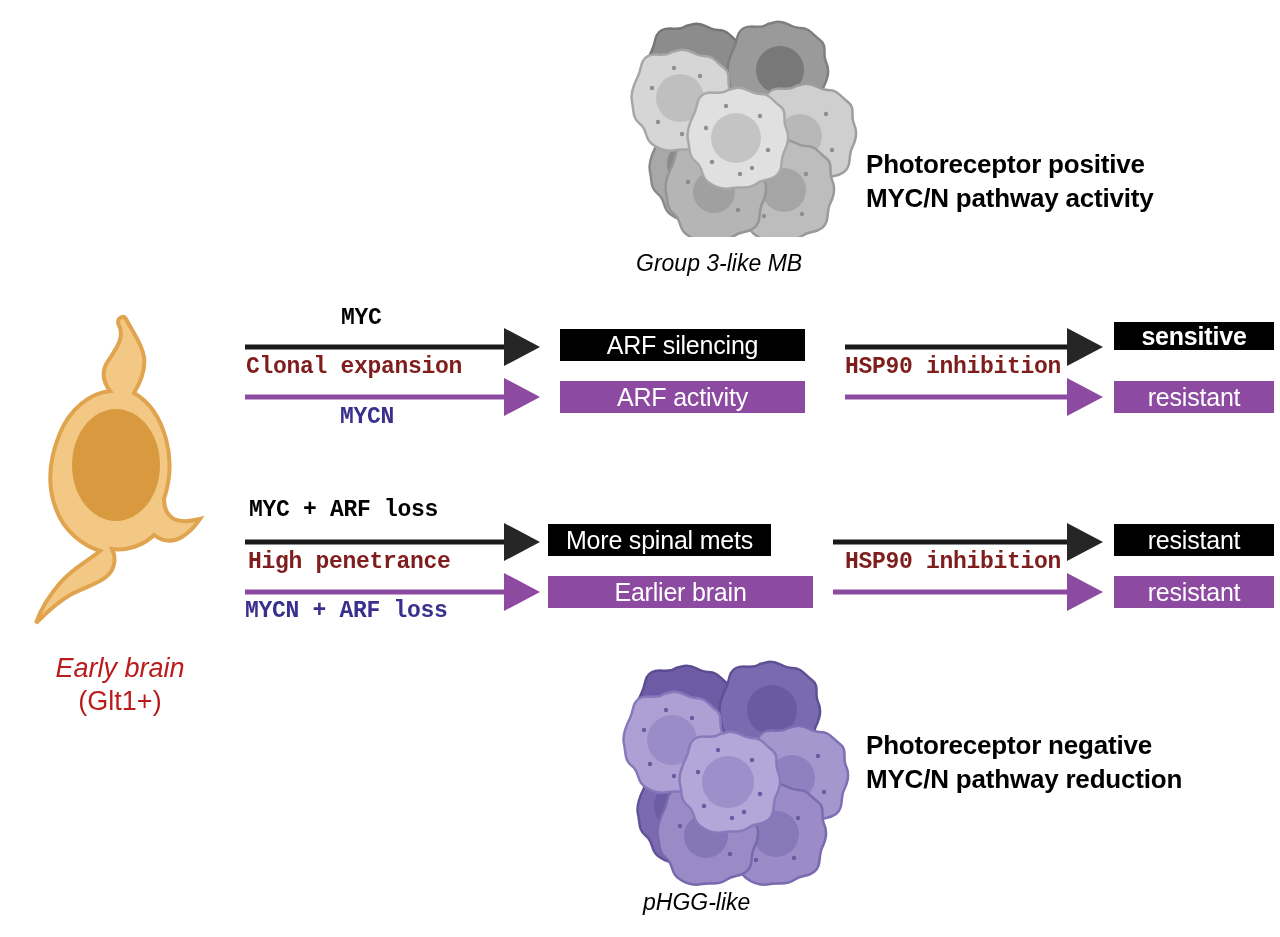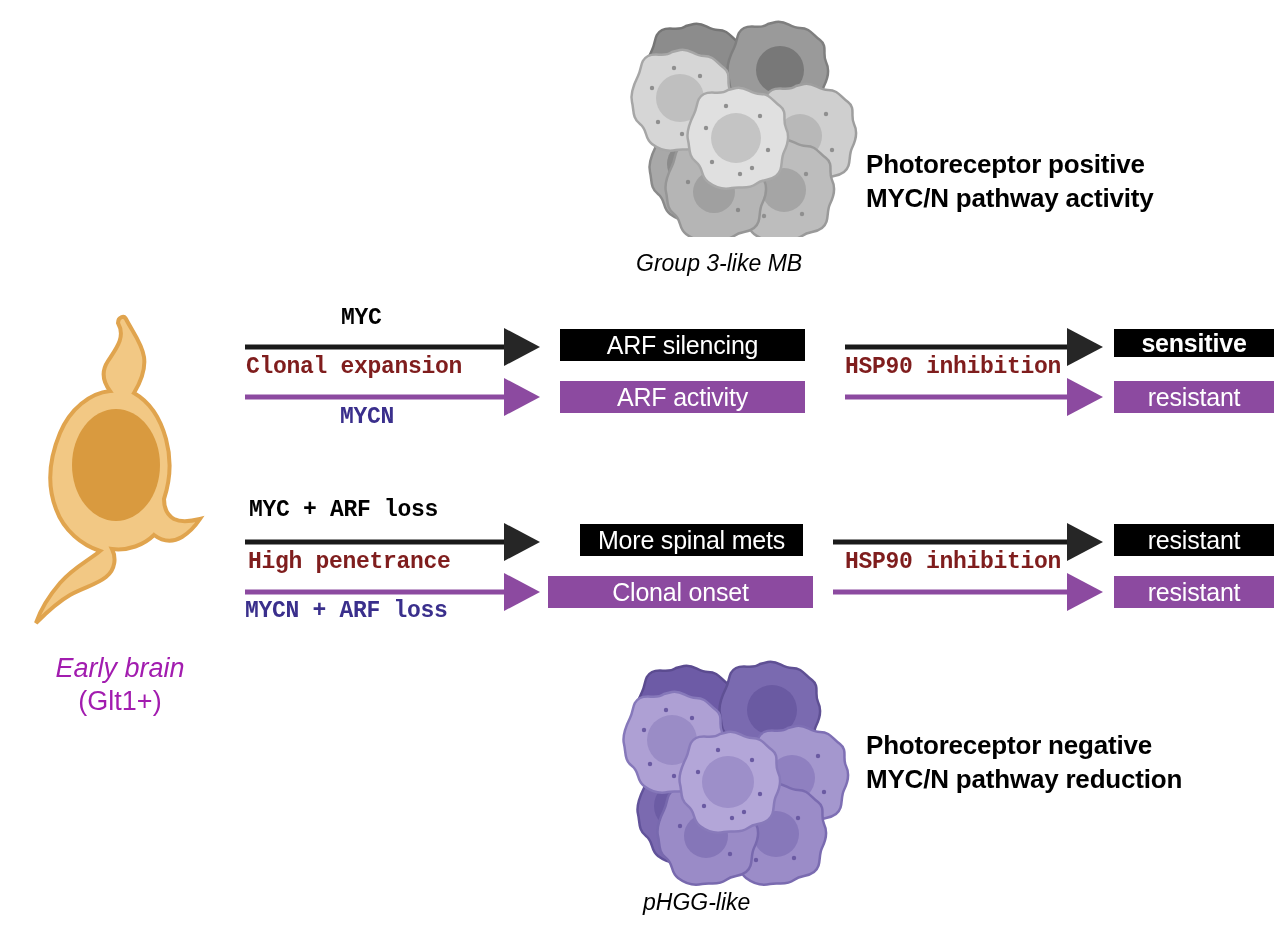--- a/index.html
+++ b/index.html
@@ -31,21 +31,21 @@
   }
   .tumor-caption {
     font-style: italic;
     font-size: 23px;
     color: #000000;
     white-space: nowrap;
   }
   .progenitor-label {
     font-size: 27px;
     line-height: 1.22;
-    color: #a21caf;
+    color: #b91c1c;
     text-align: center;
     width: 230px;
   }
   .progenitor-label .ital { font-style: italic; display:block; }
   .progenitor-label .plain { font-style: normal; display:block; }
 
   
   .lbl {
     font-weight: bold;
     font-size: 23px;
@@ -242,41 +242,41 @@
     <div class="head" style="left:222px;"></div>
   </div>
 
   <div class="abs lbl lbl-rust" style="left:845px; top:354px;">HSP90 inhibition</div>
 
   <div class="arrow arrow-purple" style="left:845px; top:378px; width:260px; height:38px;">
     <div class="shaft" style="width:225px;"></div>
     <div class="head" style="left:222px;"></div>
   </div>
 
-  <div class="bar bar-black bar-bold" style="left:1114px; top:329px; width:160px; height:28px;">sensitive</div>
+  <div class="bar bar-black bar-bold" style="left:1114px; top:322px; width:160px; height:28px;">sensitive</div>
   <div class="bar bar-purple" style="left:1114px; top:381px; width:160px; height:32px;">resistant</div>
 
   <div class="abs lbl lbl-black" style="left:249px; top:497px;">MYC + ARF loss</div>
 
   <div class="arrow arrow-black" style="left:245px; top:523px; width:295px; height:38px;">
     <div class="shaft" style="width:262px;"></div>
     <div class="head" style="left:259px;"></div>
   </div>
 
   <div class="abs lbl lbl-rust" style="left:248px; top:549px;">High penetrance</div>
 
   <div class="arrow arrow-purple" style="left:245px; top:573px; width:295px; height:38px;">
     <div class="shaft" style="width:262px;"></div>
     <div class="head" style="left:259px;"></div>
   </div>
 
   <div class="abs lbl lbl-navy" style="left:245px; top:598px;">MYCN + ARF loss</div>
 
-  <div class="bar bar-black" style="left:548px; top:524px; width:223px; height:32px;margin-left:32px;">More spinal mets</div>
-  <div class="bar bar-purple" style="left:548px; top:576px; width:265px; height:32px;">Clonal onset</div>
+  <div class="bar bar-black" style="left:548px; top:524px; width:223px; height:32px;">More spinal mets</div>
+  <div class="bar bar-purple" style="left:548px; top:576px; width:265px; height:32px;">Earlier brain</div>
 
   <div class="arrow arrow-black" style="left:833px; top:523px; width:272px; height:38px;">
     <div class="shaft" style="width:237px;"></div>
     <div class="head" style="left:234px;"></div>
   </div>
 
   <div class="abs lbl lbl-rust" style="left:845px; top:549px;">HSP90 inhibition</div>
 
   <div class="arrow arrow-purple" style="left:833px; top:573px; width:272px; height:38px;">
     <div class="shaft" style="width:237px;"></div>

